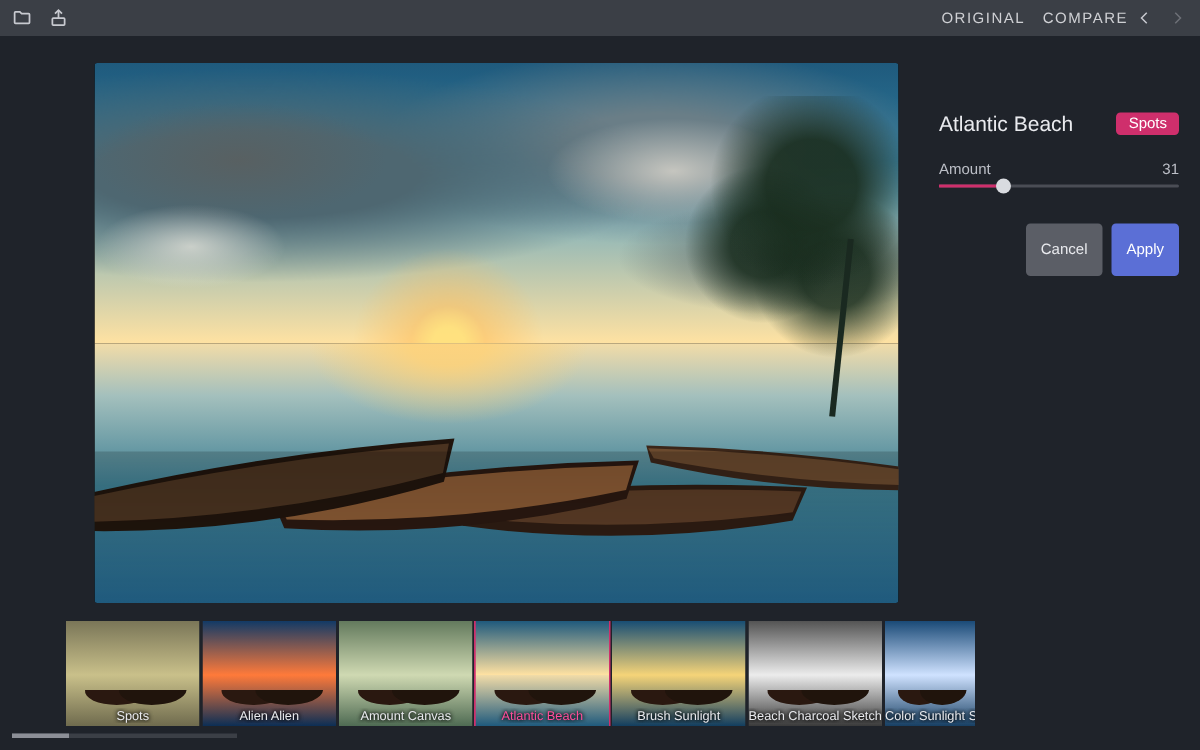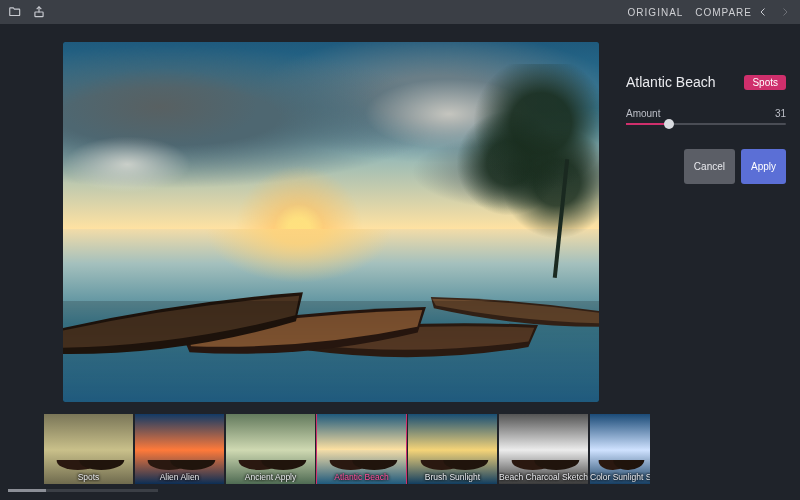--- a/index.html
+++ b/index.html
@@ -213,21 +213,21 @@
           <div class="ms-boat"></div>
         </div>
         <div class="tc-label">Alien Alien</div>
       </div>
       <div class="thumb-cell flt-AncientCanvas">
         <div class="tc-img mini">
           <div class="ms-sky"></div>
           <div class="ms-wat"></div>
           <div class="ms-boat"></div>
         </div>
-        <div class="tc-label">Ancient Apply</div>
+        <div class="tc-label">Amount Canvas</div>
       </div>
       <div class="thumb-cell flt-AtlanticBeach selected">
         <div class="tc-img mini">
           <div class="ms-sky"></div>
           <div class="ms-wat"></div>
           <div class="ms-boat"></div>
         </div>
         <div class="tc-label">Atlantic Beach</div>
       </div>
       <div class="thumb-cell flt-BrushStrokes">

